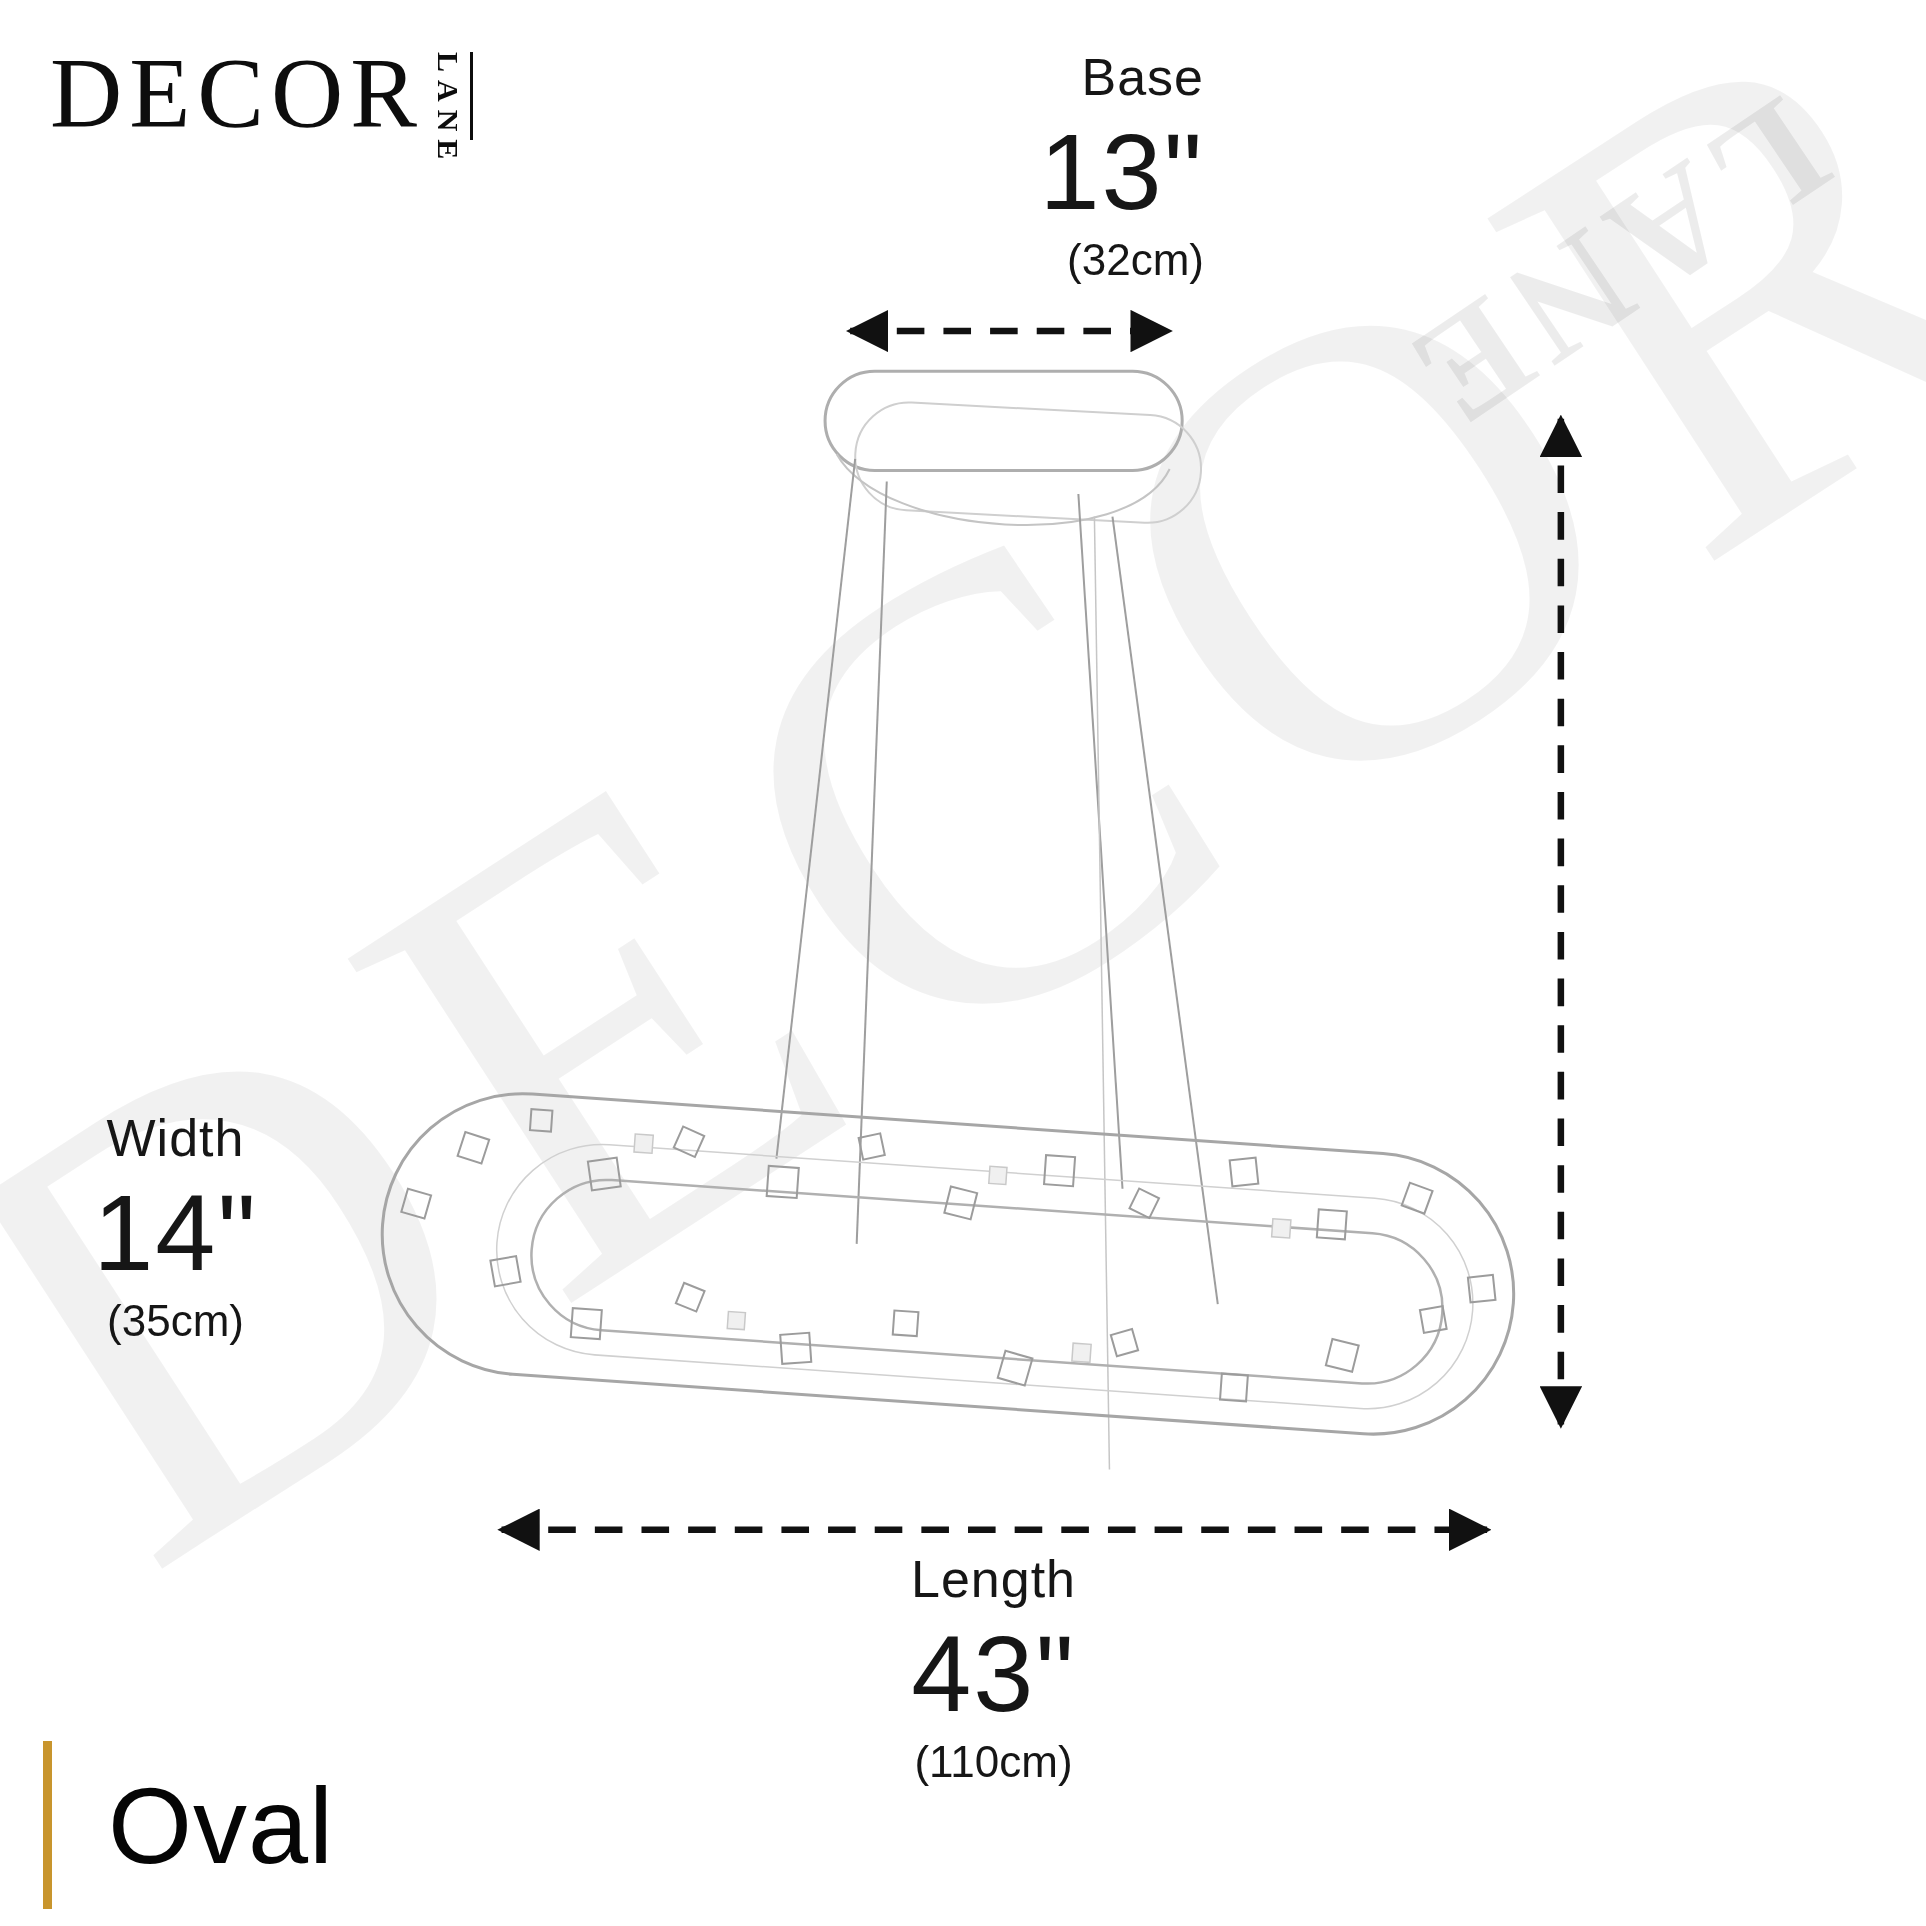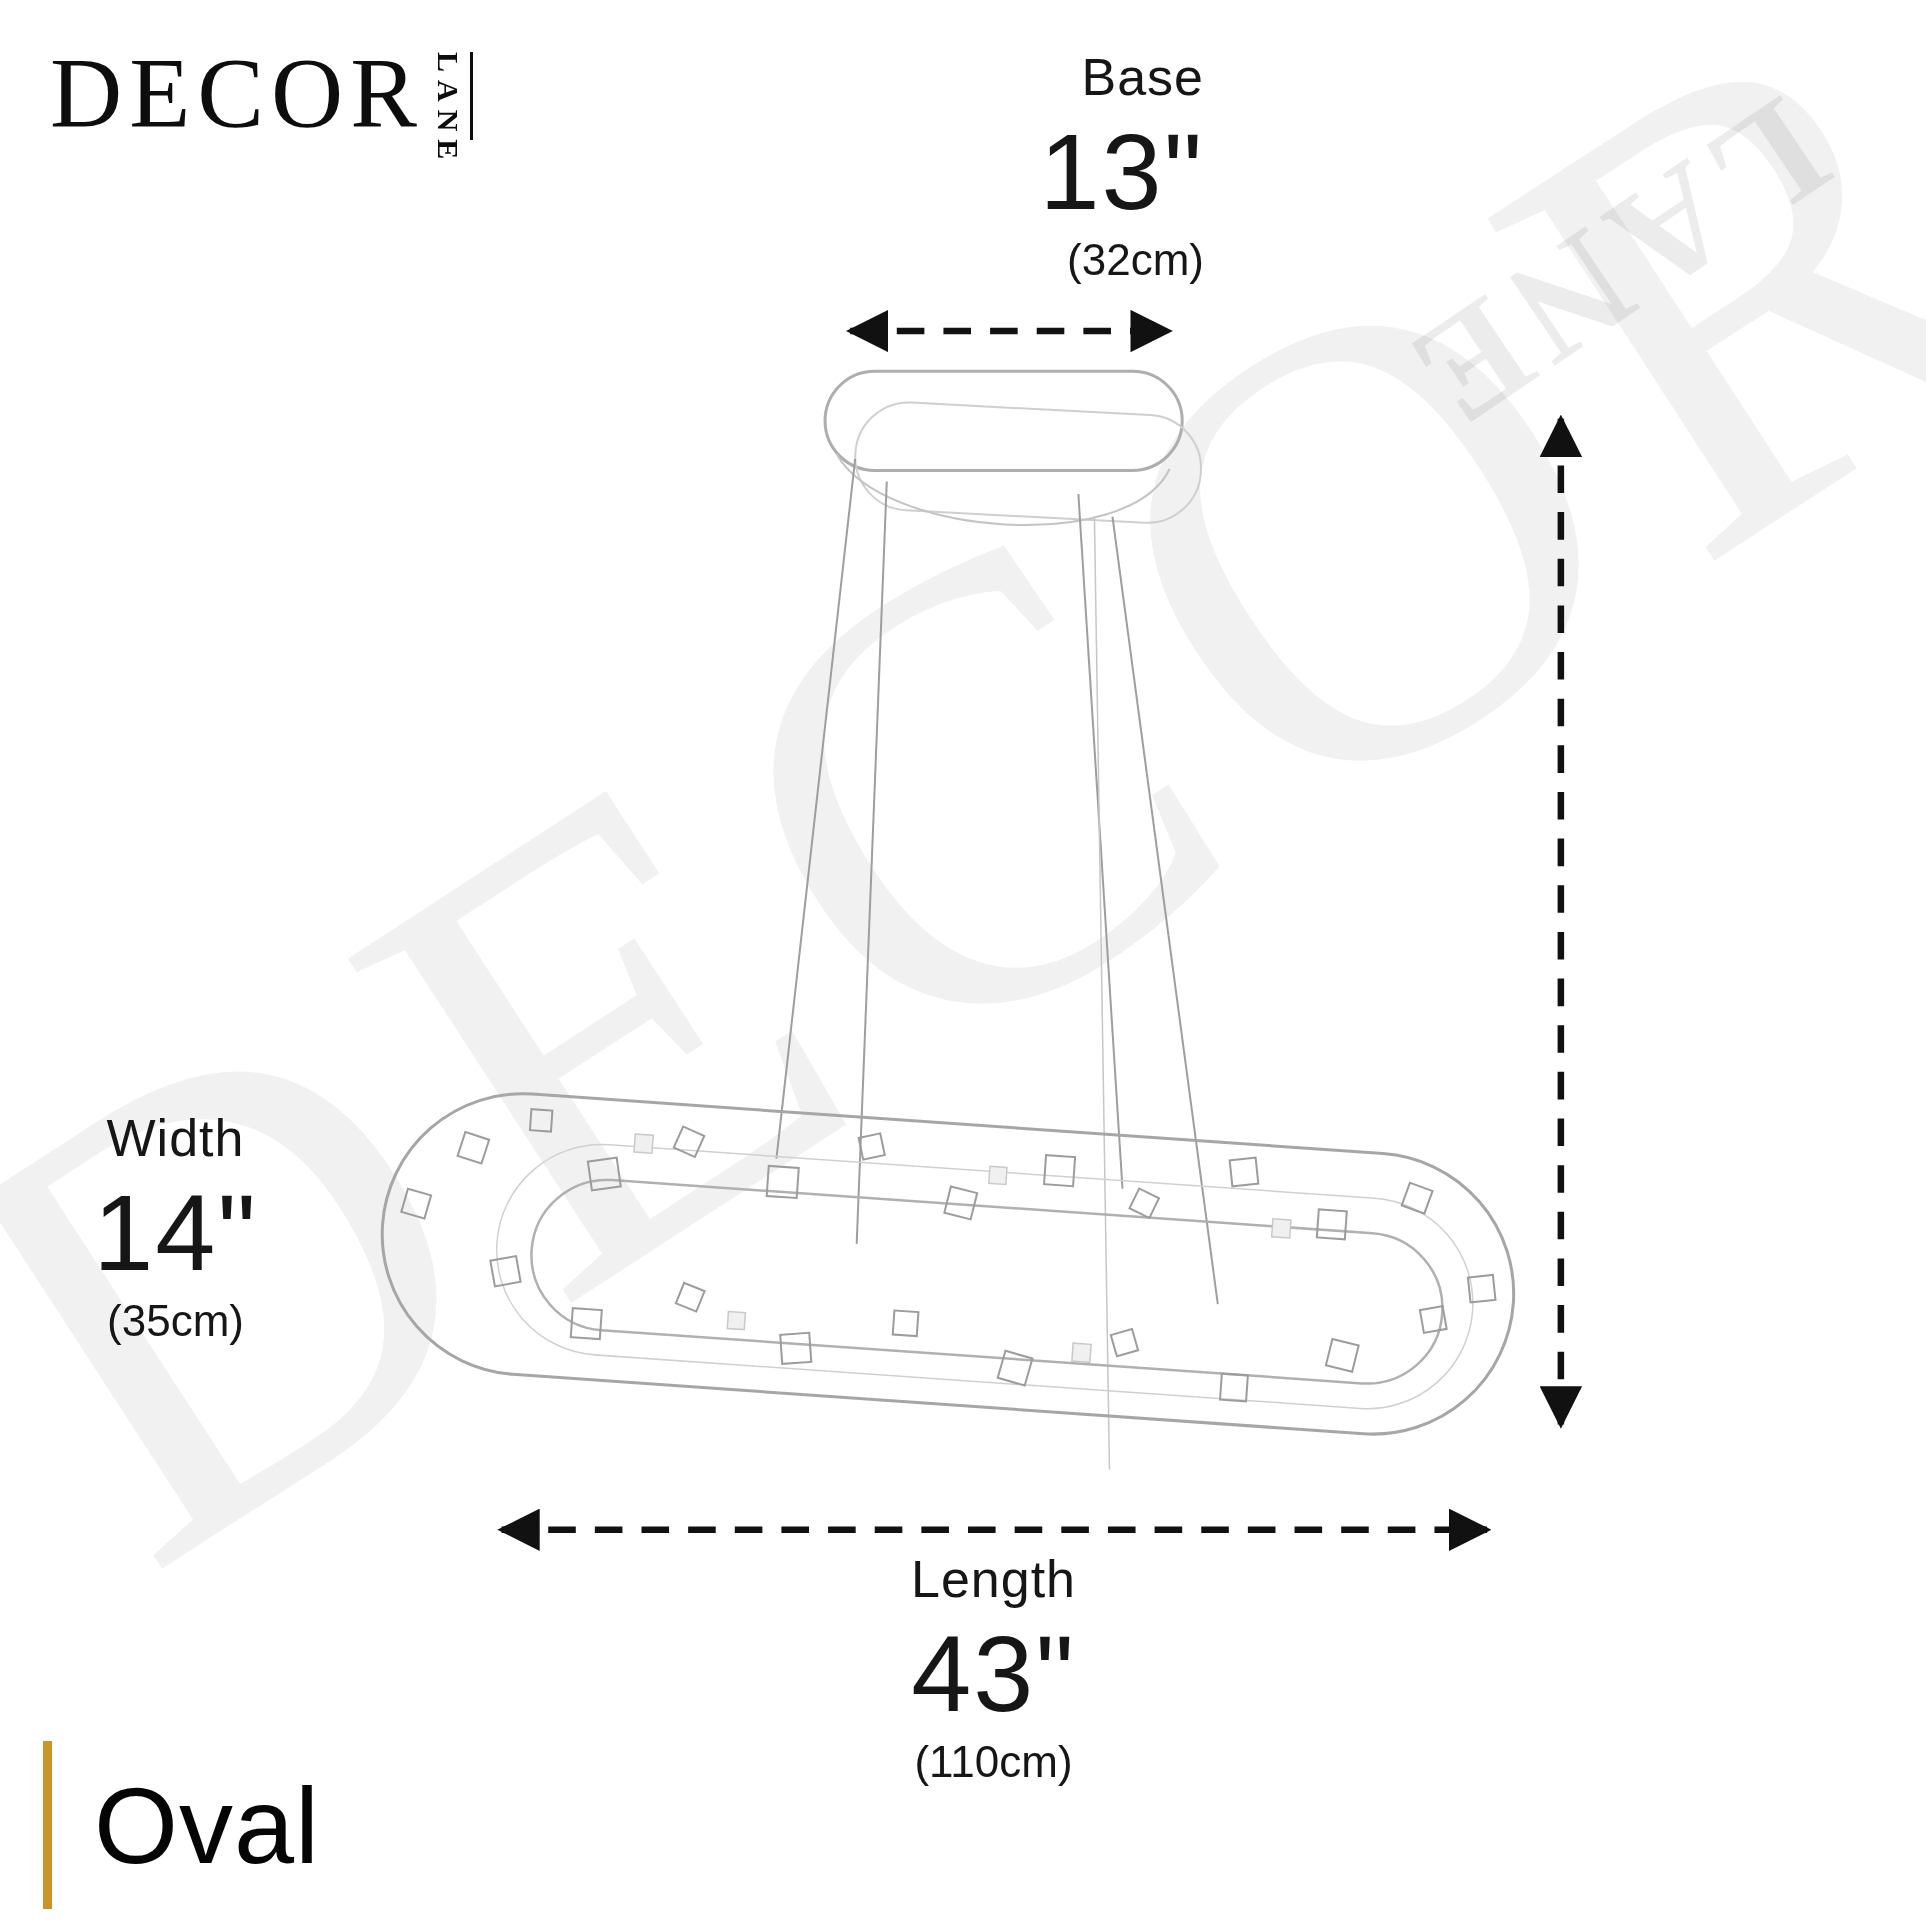--- a/index.html
+++ b/index.html
@@ -35,21 +35,21 @@
   .dim .label{font-size:52px;font-weight:500;letter-spacing:1px;line-height:1.25;}
   .dim .inches{font-size:108px;font-weight:500;line-height:1.15;letter-spacing:2px;}
   .dim .metric{font-size:44px;font-weight:400;line-height:1.2;}
   .dim-base{left:823px;top:45px;width:381px;text-align:right;}
   .dim-height{left:1565px;top:630px;width:351px;}
   .dim-width{left:45px;top:1106px;width:261px;}
   .dim-length{left:813px;top:1547px;width:361px;}
   
   .shape{position:absolute;left:43px;top:1741px;display:flex;align-items:center;}
   .shape-bar{width:9px;height:168px;background:#C8952D;}
-  .shape-label{font-size:108px;font-weight:400;color:#050505;margin-left:42px;letter-spacing:1px;}
+  .shape-label{font-size:108px;font-weight:400;color:#050505;margin-left:56px;letter-spacing:1px;}
   
   .svg-layer{position:absolute;left:0;top:0;}
 </style>
 </head>
 <body>
 
 <div class="canvas">
 
   <div class="wm-decor">DECOR</div>
   <div class="wm-lane">LANE</div>

